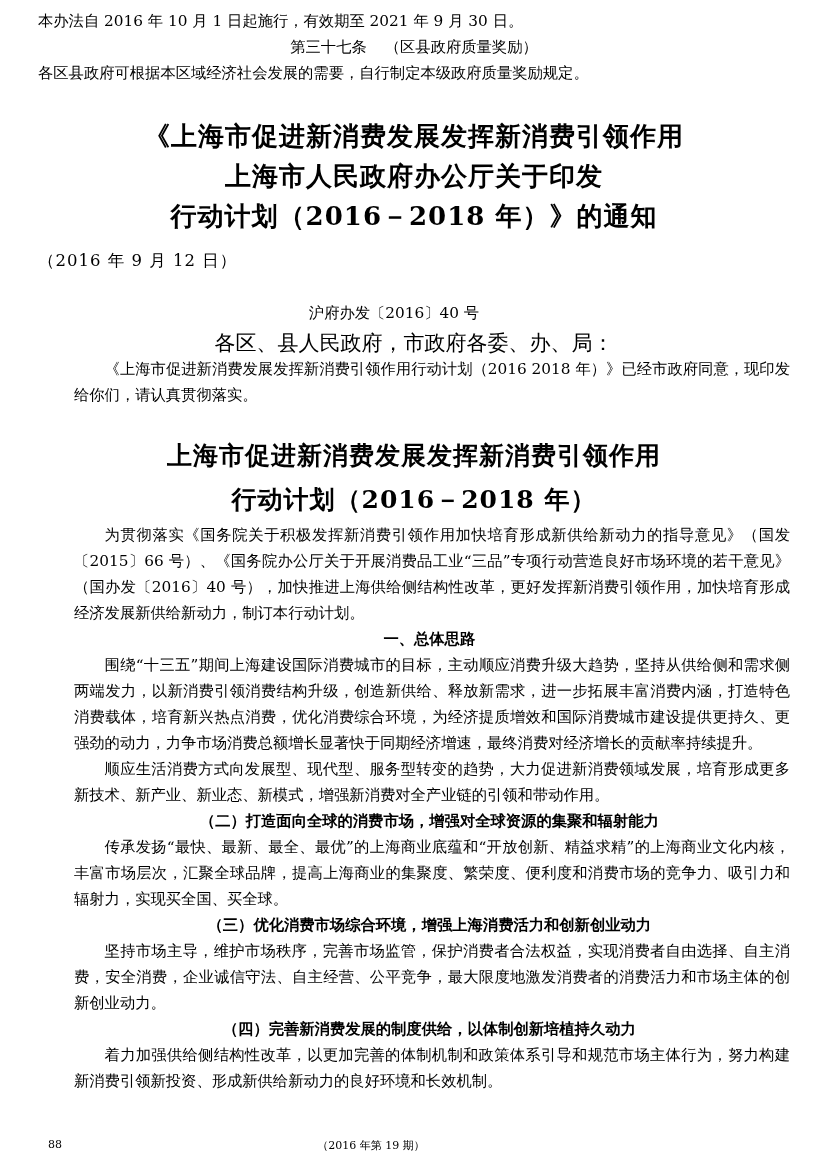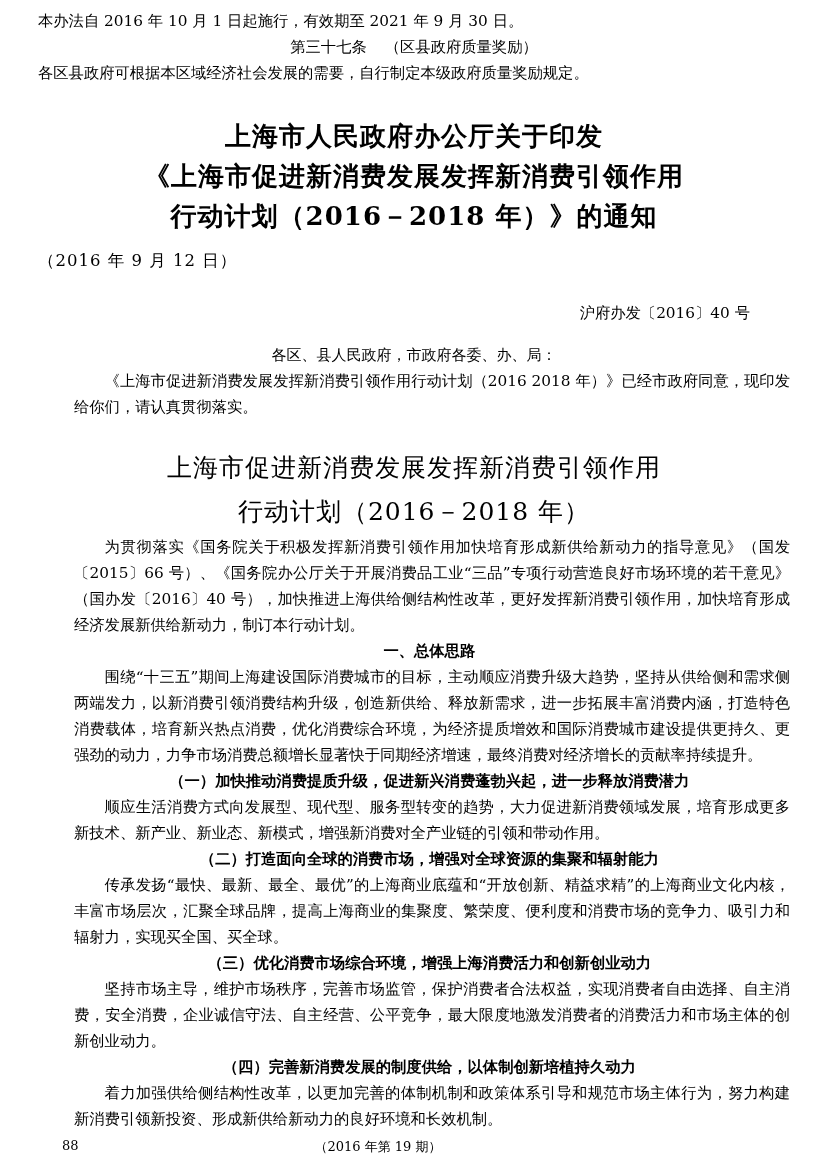--- a/index.html
+++ b/index.html
@@ -69,35 +69,34 @@
   }
   .date-line {
     margin-top: 12px;
     text-align: left;
     font-size: 16.5px;
     line-height: 26px;
     letter-spacing: 1px;
   }
   .doc-no {
     margin-top: 26px;
-    text-align: right;
     padding-right: 40px;
     font-size: 15.3px;
     line-height: 26px;
   }
   .recipient {
-    margin-top: 16px;
-    font-size: 15px;
+    margin-top: 4px;
+    font-size: 21px;
     line-height: 26px;
   }
   
   .plan-title {
     margin-top: 26px;
     text-align: center;
-    font-weight: normal;
+    font-weight: bold;
     font-size: 25px;
     line-height: 44px;
     letter-spacing: 1px;
   }
   .plan-title .line {
     display: block;
     white-space: nowrap;
   }
   .sec-head {
     font-size: 15.3px;
@@ -106,25 +105,25 @@
     text-indent: 2em;
   }
   .sub-head {
     font-size: 15.3px;
     font-weight: bold;
     line-height: 26px;
     text-indent: 2em;
   }
   .footer {
     position: absolute;
-    left: 52px;
+    left: 38px;
     right: 38px;
     bottom: 10px;
     height: 22px;
-    font-size: 13px;
+    font-size: 11px;
   }
   .footer .pageno {
     position: absolute;
     left: 10px;
     top: 0;
   }
   .footer .issue {
     position: absolute;
     left: 0;
     right: 0;
@@ -140,22 +139,22 @@
 
     <p class="body-text">本办法自 2016 年 10 月 1 日起施行，有效期至 2021 年 9 月 30 日。</p>
 
     <p class="art-head">
       <span class="art-no">第三十七条</span><span class="art-title">（区县政府质量奖励）</span>
     </p>
 
     <p class="body-text">各区县政府可根据本区域经济社会发展的需要，自行制定本级政府质量奖励规定。</p>
 
     <div class="title-block">
+      <span class="line">《上海市促进新消费发展发挥新消费引领作用</span>
       <span class="line">上海市人民政府办公厅关于印发</span>
-      <span class="line">《上海市促进新消费发展发挥新消费引领作用</span>
       <span class="line">行动计划（2016－2018 年）》的通知</span>
     </div>
 
     <p class="date-line">（2016 年 9 月 12 日）</p>
 
     <p class="doc-no">沪府办发〔2016〕40 号</p>
 
     <p class="recipient">各区、县人民政府，市政府各委、办、局：</p>
 
     <p class="body-text indent2">《上海市促进新消费发展发挥新消费引领作用行动计划（2016   2018 年）》已经市政府同意，现印发给你们，请认真贯彻落实。</p>
@@ -164,21 +163,20 @@
       <span class="line">上海市促进新消费发展发挥新消费引领作用</span>
       <span class="line">行动计划（2016－2018 年）</span>
     </div>
 
     <p class="body-text indent2">为贯彻落实《国务院关于积极发挥新消费引领作用加快培育形成新供给新动力的指导意见》（国发〔2015〕66 号）、《国务院办公厅关于开展消费品工业“三品”专项行动营造良好市场环境的若干意见》（国办发〔2016〕40 号），加快推进上海供给侧结构性改革，更好发挥新消费引领作用，加快培育形成经济发展新供给新动力，制订本行动计划。</p>
 
     <p class="sec-head">一、总体思路</p>
     <p class="body-text indent2">围绕“十三五”期间上海建设国际消费城市的目标，主动顺应消费升级大趋势，坚持从供给侧和需求侧两端发力，以新消费引领消费结构升级，创造新供给、释放新需求，进一步拓展丰富消费内涵，打造特色消费载体，培育新兴热点消费，优化消费综合环境，为经济提质增效和国际消费城市建设提供更持久、更强劲的动力，力争市场消费总额增长显著快于同期经济增速，最终消费对经济增长的贡献率持续提升。</p>
 
 
-    <p class="sub-head">（一）加快推动消费提质升级，促进新兴消费蓬勃兴起，进一步释放消费潜力</p>
     <p class="body-text indent2">顺应生活消费方式向发展型、现代型、服务型转变的趋势，大力促进新消费领域发展，培育形成更多新技术、新产业、新业态、新模式，增强新消费对全产业链的引领和带动作用。</p>
 
     <p class="sub-head">（二）打造面向全球的消费市场，增强对全球资源的集聚和辐射能力</p>
     <p class="body-text indent2">传承发扬“最快、最新、最全、最优”的上海商业底蕴和“开放创新、精益求精”的上海商业文化内核，丰富市场层次，汇聚全球品牌，提高上海商业的集聚度、繁荣度、便利度和消费市场的竞争力、吸引力和辐射力，实现买全国、买全球。</p>
 
     <p class="sub-head">（三）优化消费市场综合环境，增强上海消费活力和创新创业动力</p>
     <p class="body-text indent2">坚持市场主导，维护市场秩序，完善市场监管，保护消费者合法权益，实现消费者自由选择、自主消费，安全消费，企业诚信守法、自主经营、公平竞争，最大限度地激发消费者的消费活力和市场主体的创新创业动力。</p>
 
     <p class="sub-head">（四）完善新消费发展的制度供给，以体制创新培植持久动力</p>
     <p class="body-text indent2">着力加强供给侧结构性改革，以更加完善的体制机制和政策体系引导和规范市场主体行为，努力构建新消费引领新投资、形成新供给新动力的良好环境和长效机制。</p>

